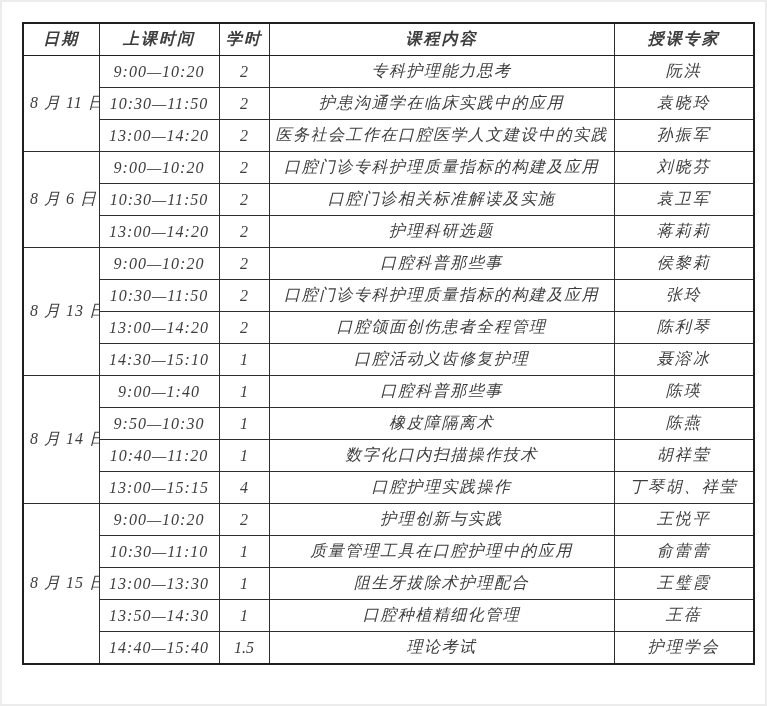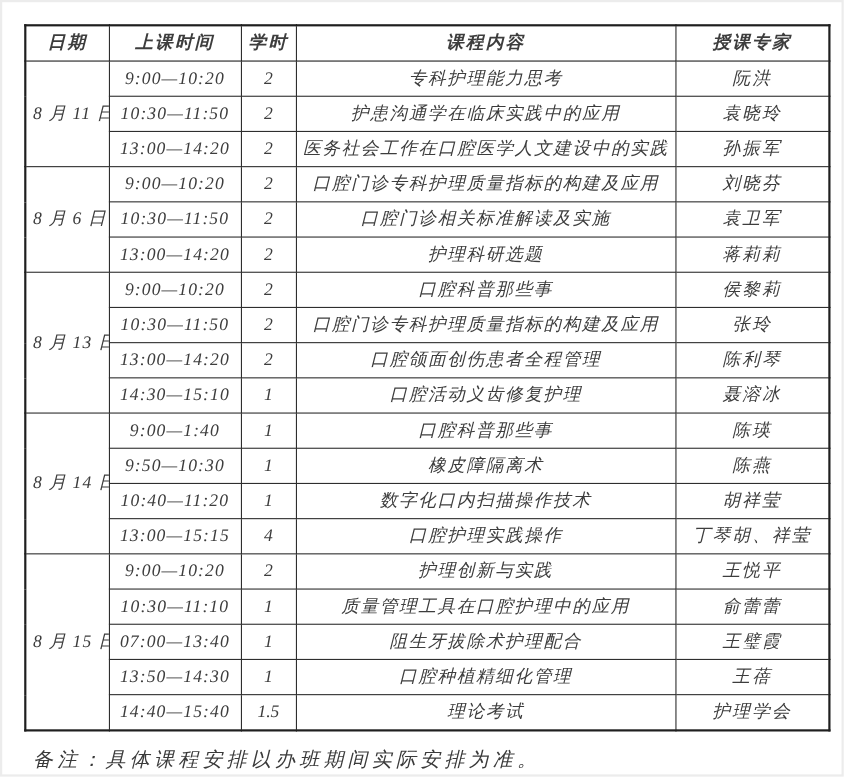--- a/index.html
+++ b/index.html
@@ -178,34 +178,33 @@
         <td class="c-content">护理创新与实践</td>
         <td class="c-expert">王悦平</td>
       </tr>
       <tr>
         <td class="c-time">10:30—11:10</td>
         <td class="c-hours">1</td>
         <td class="c-content">质量管理工具在口腔护理中的应用</td>
         <td class="c-expert">俞蕾蕾</td>
       </tr>
       <tr>
-        <td class="c-time">07:00—13:40</td>
+        <td class="c-time">13:00—13:30</td>
         <td class="c-hours">1</td>
         <td class="c-content">阻生牙拔除术护理配合</td>
         <td class="c-expert">王璧霞</td>
       </tr>
       <tr>
         <td class="c-time">13:50—14:30</td>
         <td class="c-hours">1</td>
         <td class="c-content">口腔种植精细化管理</td>
         <td class="c-expert">王蓓</td>
       </tr>
       <tr>
         <td class="c-time">14:40—15:40</td>
         <td class="c-hours">1.5</td>
         <td class="c-content">理论考试</td>
         <td class="c-expert">护理学会</td>
       </tr>
     </tbody>
   </table>
 
-  <div class="footnote">备注：具体课程安排以办班期间实际安排为准。</div>
 </div>
 
 </body></html>

